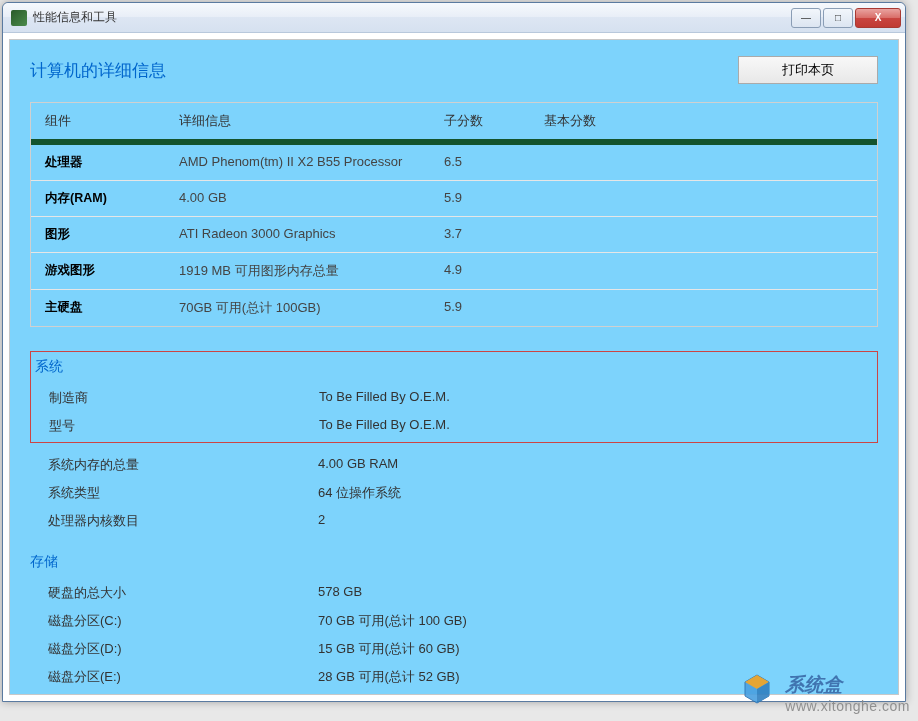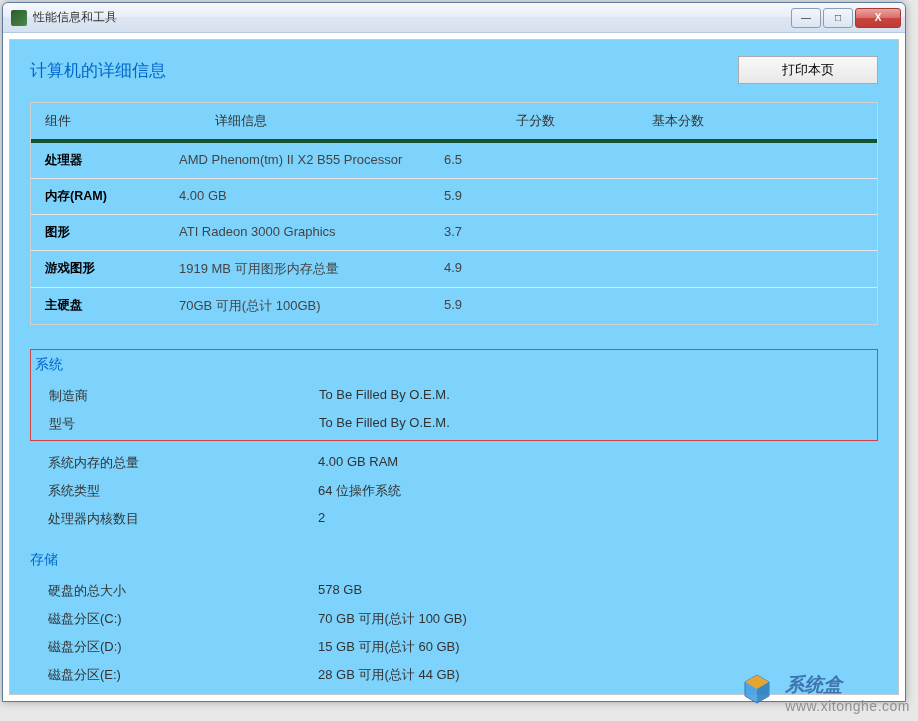--- a/index.html
+++ b/index.html
@@ -15,21 +15,21 @@
     .titlebar-btn.close { width: 46px; background: linear-gradient(to bottom, #e9a3a0 0%, #d96e69 49%, #c94540 50%, #c03a33 100%); border-color: #a83932; color: #fff; font-weight: bold; }
     
     .content { padding: 6px; height: calc(100% - 30px); overflow: hidden; }
     .inner-panel { border: 1px solid #c8c8c8; height: 100%; padding: 16px 20px; background: #7dd3fc; overflow-y: auto; }
     
     .page-header { display: flex; justify-content: space-between; align-items: center; margin-bottom: 18px; }
     .page-title { color: #0066cc; font-size: 17px; font-weight: normal; }
     .print-btn { padding: 4px 24px; border: 1px solid #aaa; background: linear-gradient(to bottom, #f8f8f8, #e8e8e8); font-size: 13px; cursor: pointer; min-width: 140px; }
     
     .score-table { border: 1px solid #d0d0d0; margin-bottom: 24px; }
-    .score-header-row { display: flex; border-bottom: 4px solid #14532d; gap: 36px; }
+    .score-header-row { display: flex; border-bottom: 6px solid #14532d; }
     .score-row { display: flex; border-bottom: 1px solid #e6e6e6; }
     .score-row:last-child { border-bottom: none; }
     .col-component { width: 140px; padding: 9px 14px; font-size: 13px; }
     .col-detail { width: 265px; padding: 9px 8px; font-size: 13px; color: #444; }
     .col-subscore { width: 100px; padding: 9px 8px; font-size: 13px; color: #444; }
     .col-basescore { flex: 1; padding: 9px 8px; font-size: 13px; color: #333; position: relative; }
     .bold-label { font-weight: bold; font-size: 12.5px; }
     .header-label { font-size: 13px; color: #333; }
     
     .os-row { padding: 9px 14px; font-size: 13px; color: #555; }
@@ -148,21 +148,21 @@
         <div class="info-row">
           <div class="info-label">磁盘分区(C:)</div>
           <div class="info-value">70 GB 可用(总计 100 GB)</div>
         </div>
         <div class="info-row">
           <div class="info-label">磁盘分区(D:)</div>
           <div class="info-value">15 GB 可用(总计 60 GB)</div>
         </div>
         <div class="info-row">
           <div class="info-label">磁盘分区(E:)</div>
-          <div class="info-value">28 GB 可用(总计 44 GB)</div>
+          <div class="info-value">28 GB 可用(总计 52 GB)</div>
         </div>
 
       </div>
 
     </div>
   </div>
 </div>
 
 <div class="watermark">
   <div class="watermark-logo">

